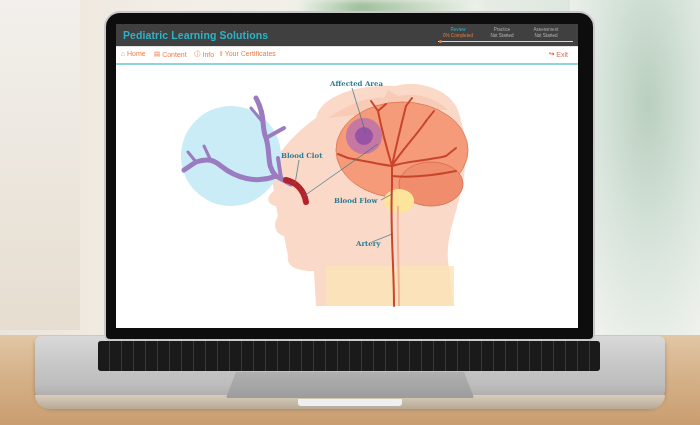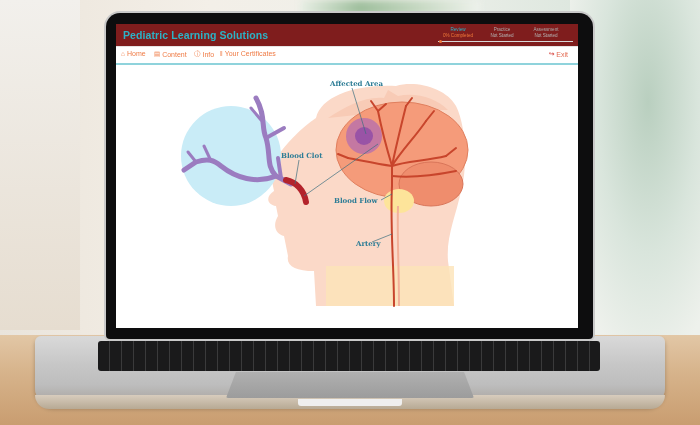--- a/index.html
+++ b/index.html
@@ -4,21 +4,21 @@
 <style>
   html,body{margin:0;padding:0;}
   body{width:700px;height:425px;overflow:hidden;position:relative;font-family:"Liberation Sans",sans-serif;
     background:linear-gradient(90deg,#e9e4dc 0%,#efe9e0 12%,#f3efe8 30%,#eef0ea 60%,#dfe8e0 80%,#cfe0d4 100%);}
   .bg-blur1{position:absolute;left:0;top:0;width:80px;height:330px;background:linear-gradient(180deg,#f2f0ec,#e6ddd0);}
   .bg-blur2{position:absolute;right:0;top:0;width:130px;height:340px;background:radial-gradient(ellipse at 60% 30%,#b9cfbf 0%,#d9e5dc 45%,#eef1ec 80%);}
   .bg-plant{position:absolute;left:300px;top:0;width:180px;height:16px;background:linear-gradient(90deg,#e8efe5,#9fbf9d,#c7d9c3,#eef2ec);filter:blur(3px);}
   .table{position:absolute;left:0;top:335px;width:700px;height:90px;background:linear-gradient(180deg,#e2c7a6 0%,#d7b48c 40%,#c99d70 100%);}
   .lid{position:absolute;left:106px;top:13px;width:487px;height:326px;background:#0d0d0e;border-radius:14px 14px 4px 4px;box-shadow:0 0 0 2px #c9c9c9;}
   .screen{position:absolute;left:116px;top:24px;width:462px;height:304px;background:#fff;overflow:hidden;}
-  .hdr{position:absolute;left:0;top:0;width:462px;height:22px;background:#7f1d1d;border-bottom:1px solid #e4e4e4;}
+  .hdr{position:absolute;left:0;top:0;width:462px;height:22px;background:#404040;border-bottom:1px solid #e4e4e4;}
   .app-title{position:absolute;left:7px;top:5px;font-size:10.5px;font-weight:bold;color:#2bb3c7;letter-spacing:0.1px;}
   .prog{position:absolute;top:3px;width:48px;text-align:center;font-size:4.6px;line-height:6px;}
   .prog .t{display:block;}
   .prog .s{display:block;}
   .prog.active .t{color:#2bb3c7;}
   .prog.active .s{color:#f07a3a;}
   .prog .t{color:#a9a9a9;}
   .prog .s{color:#b5b5b5;}
   .prog-line{position:absolute;left:322px;top:17px;width:135px;height:1px;background:#d8d8d8;}
   .prog-dot{position:absolute;left:323px;top:16px;width:3px;height:3px;border-radius:50%;background:#f07a3a;}

